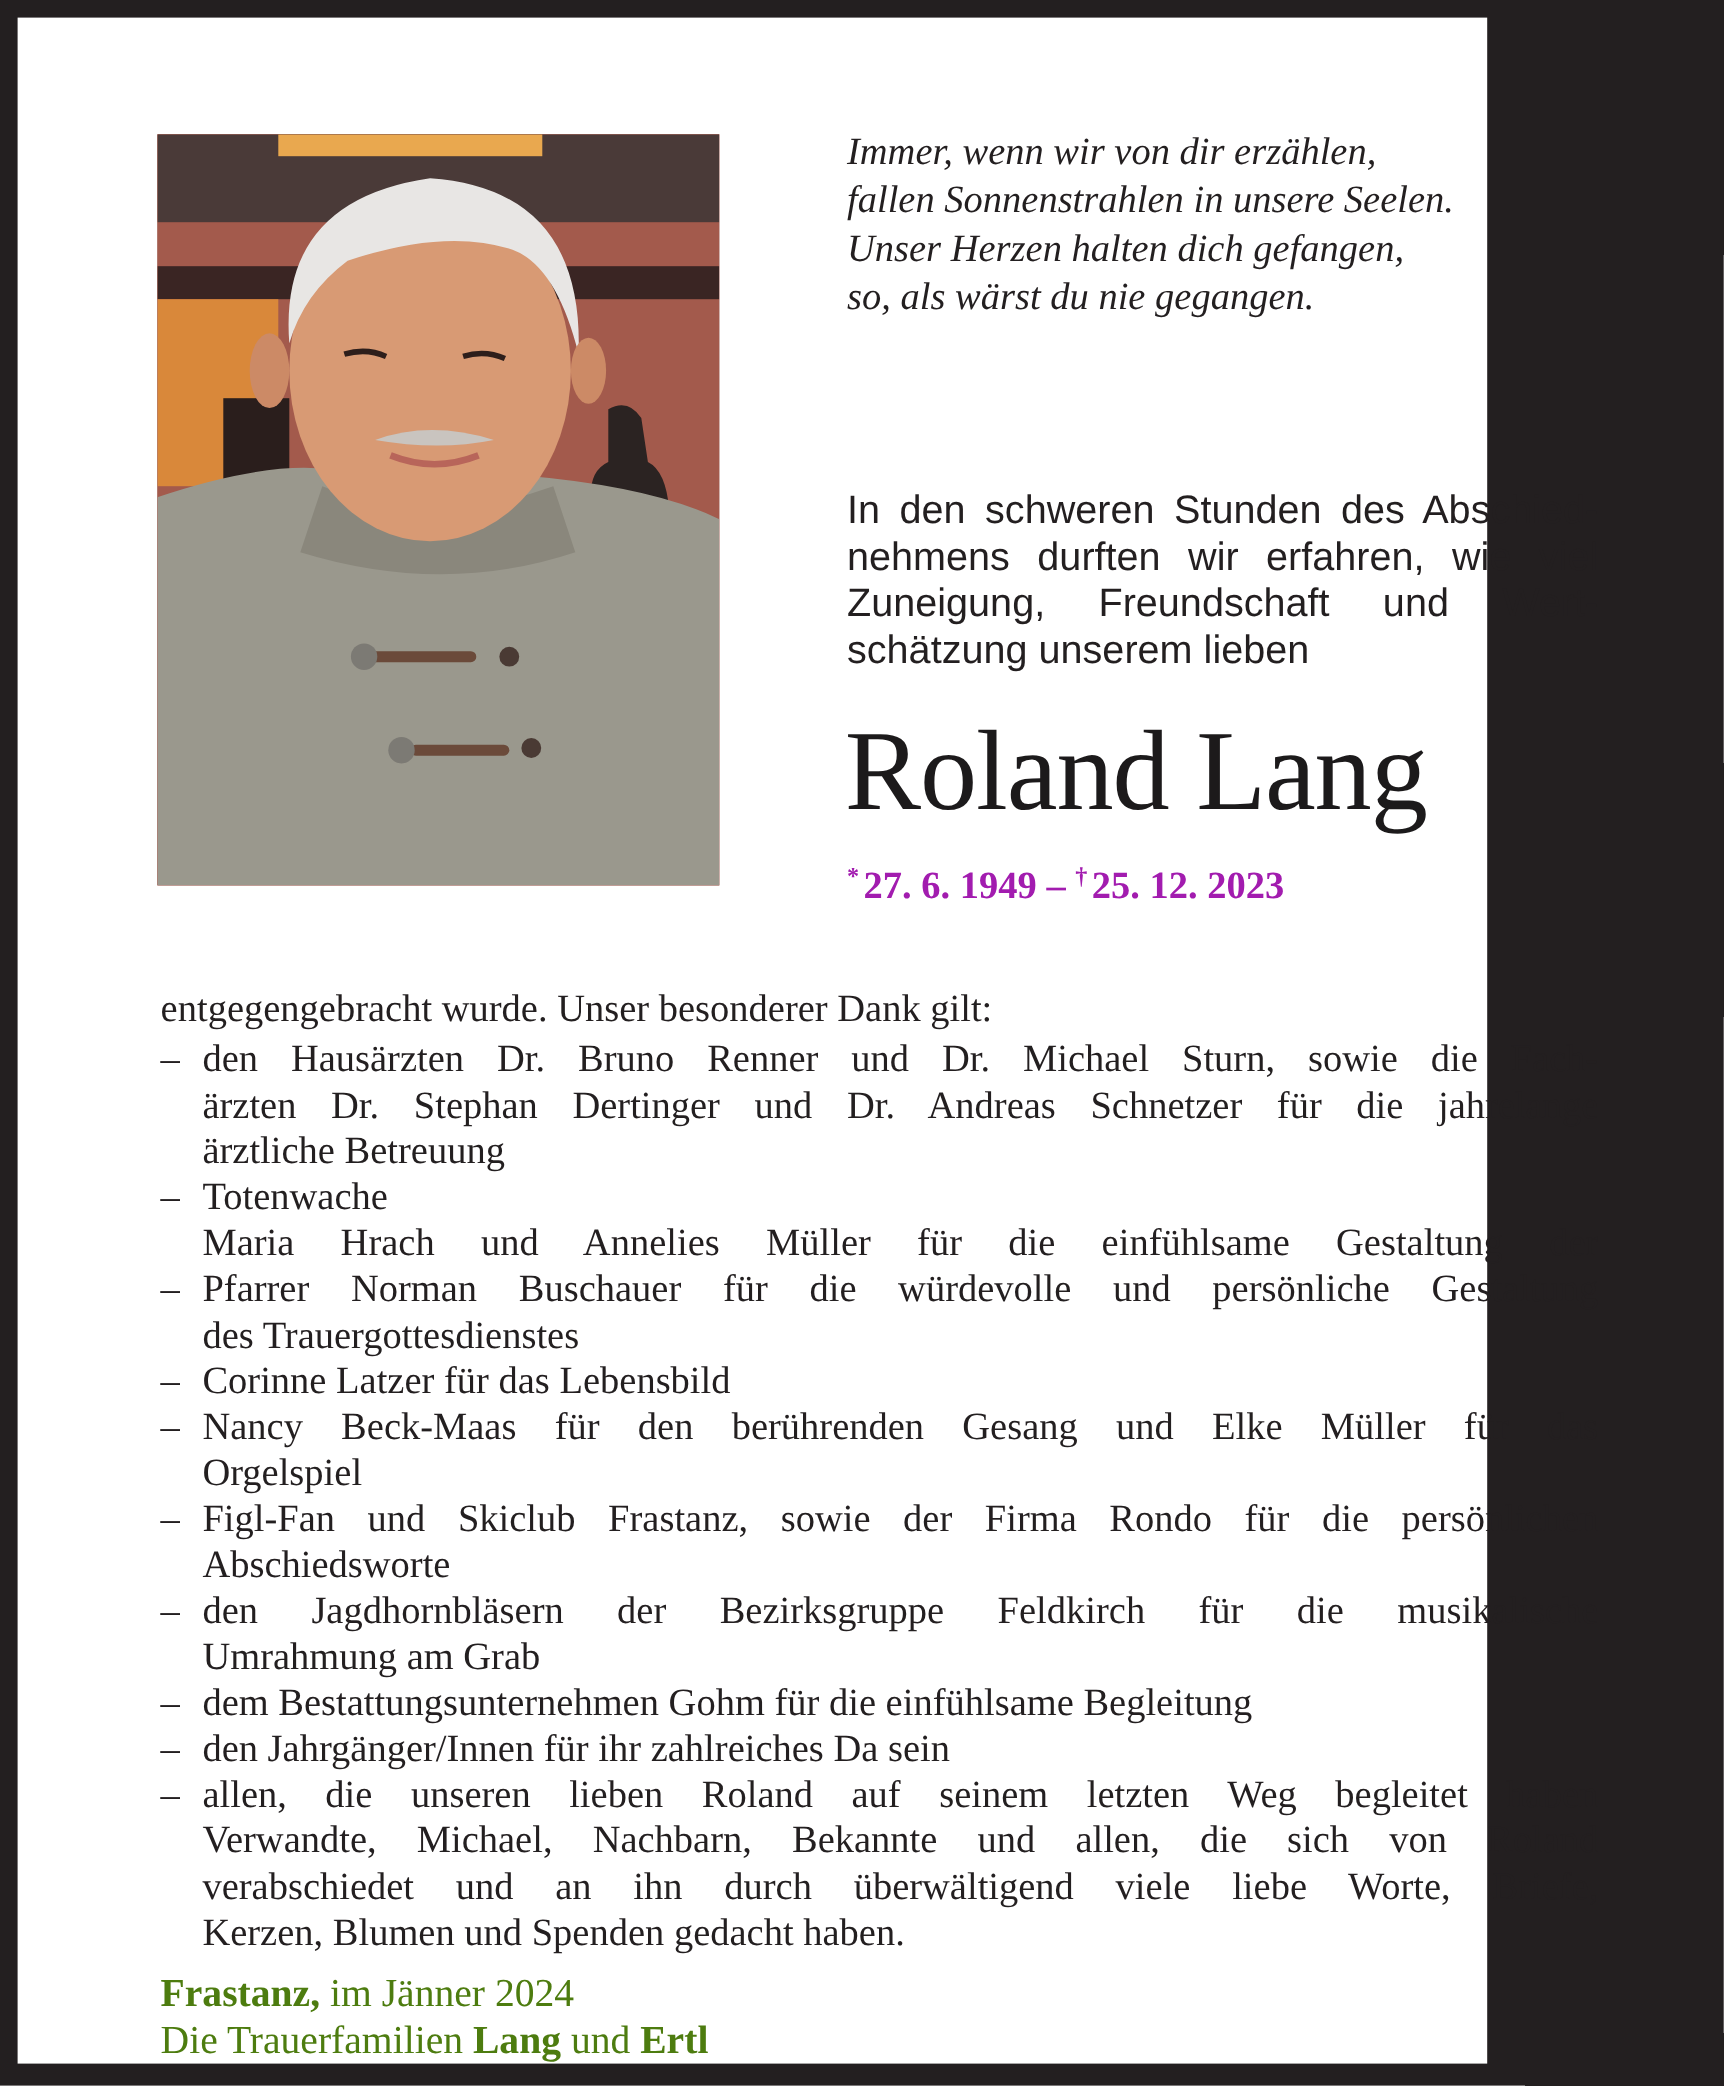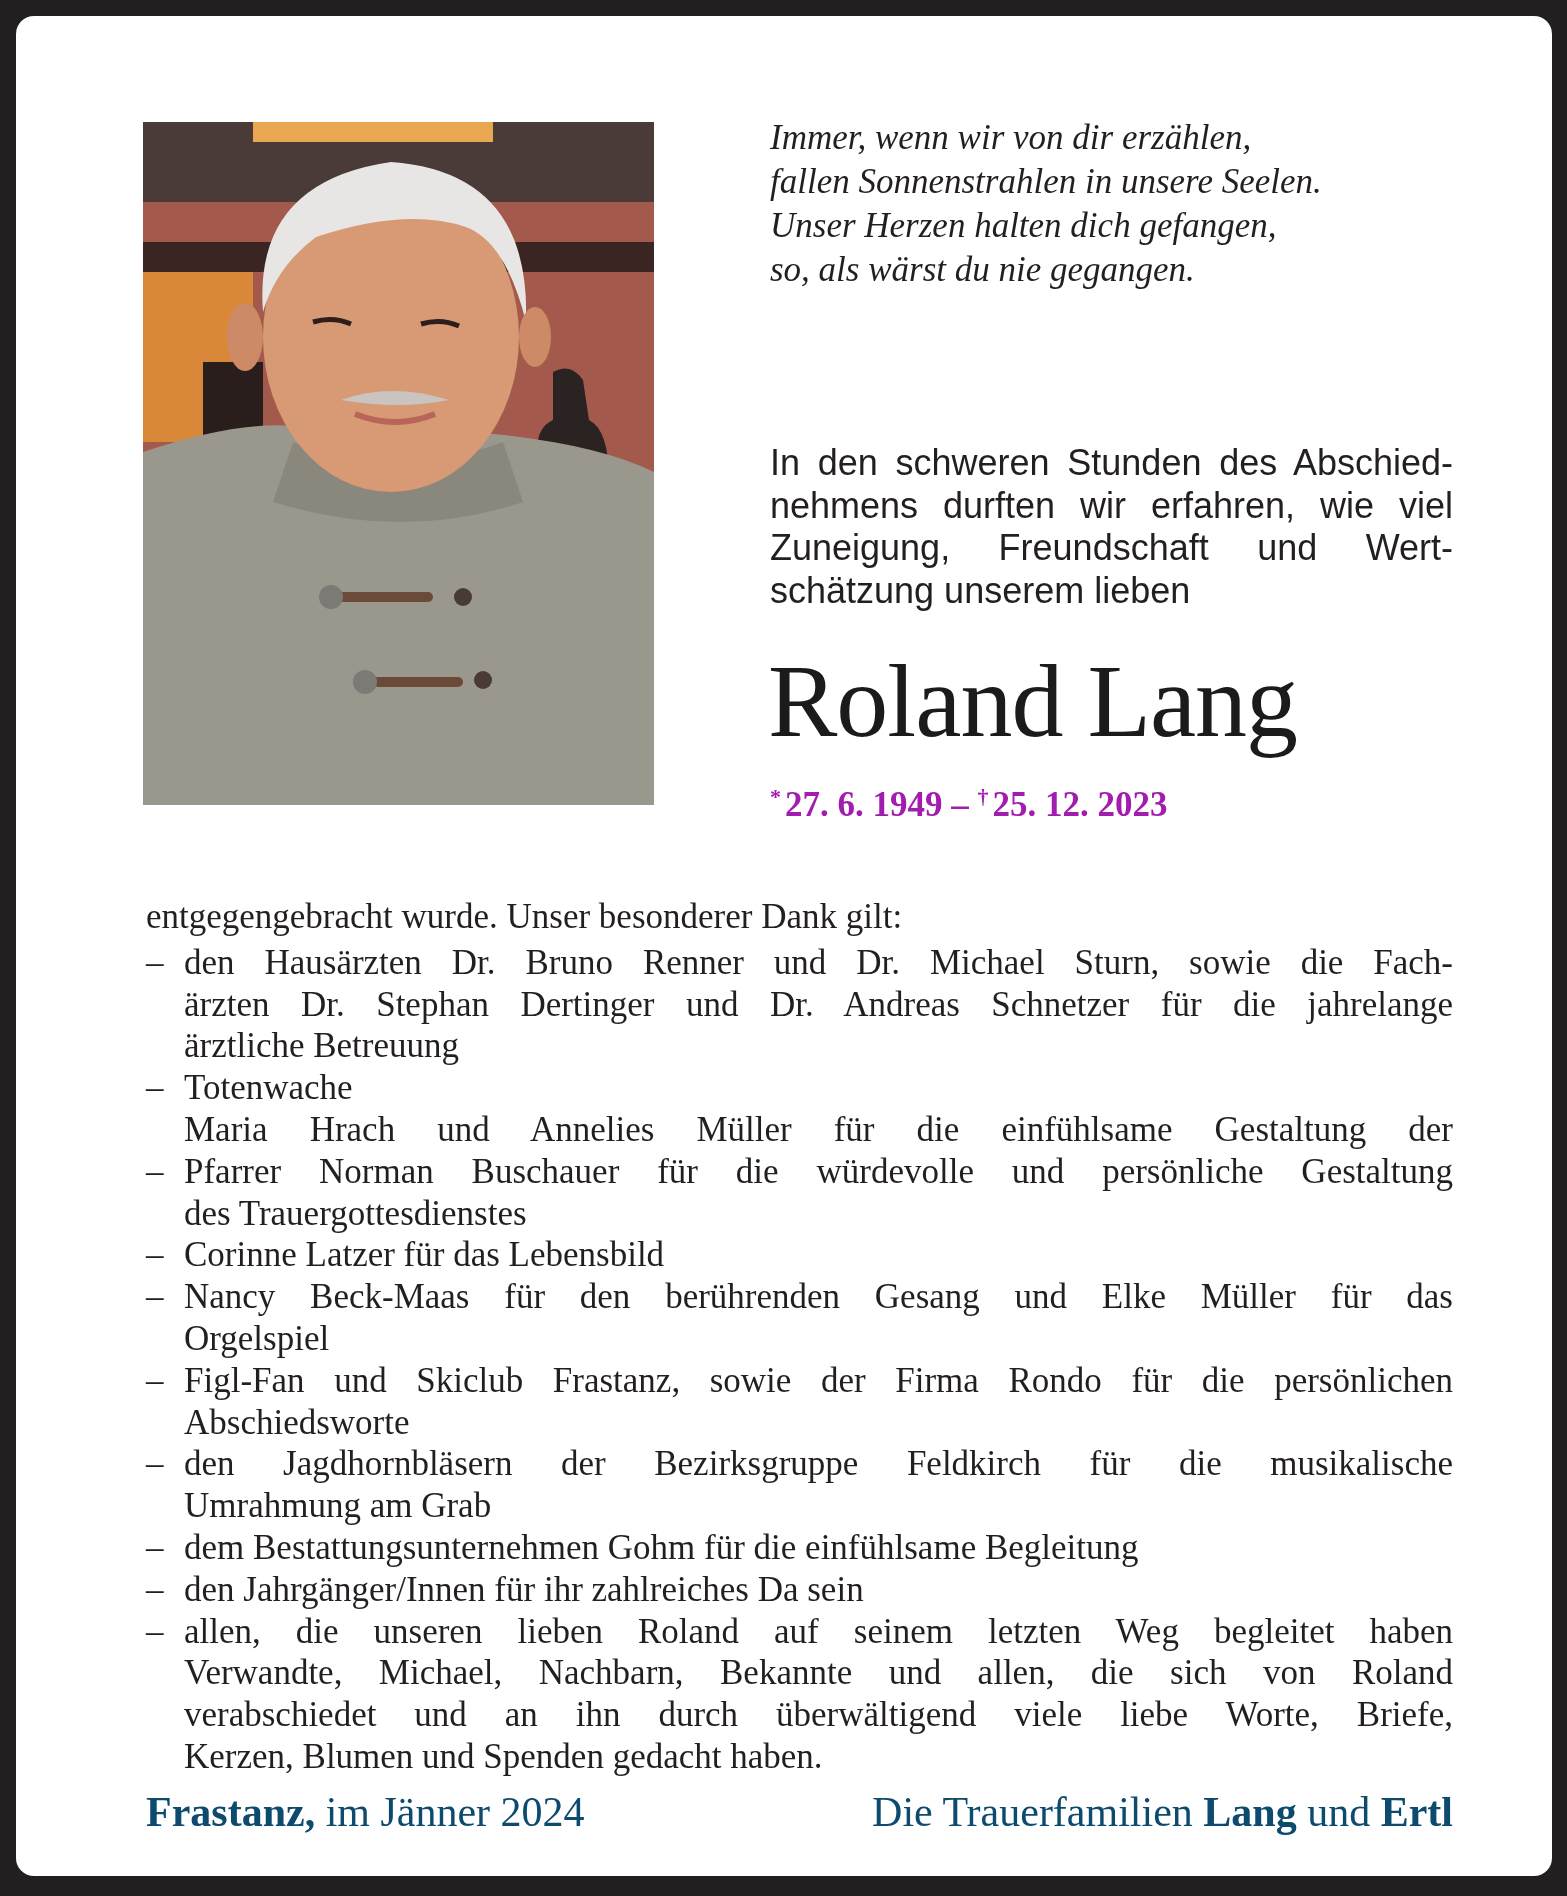--- a/index.html
+++ b/index.html
@@ -7,23 +7,22 @@
     width: 1567px; height: 1896px;
     background: #231f20;
     position: relative;
     overflow: hidden;
     font-family: "DejaVu Serif", "Liberation Serif", serif;
     color: #231f20;
   }
   .paper {
     position: absolute;
     left: 16px; top: 16px;
-    width: 1536px; height: 1860px;
+    width: 1336px; height: 1860px;
     background: #ffffff;
-    border-radius: 18px;
   }
   .photo {
     position: absolute;
     left: 127px; top: 106px;
     width: 511px; height: 683px;
     overflow: hidden;
     background: #9a5448;
   }
   .photo svg { display: block; width: 100%; height: 100%; }
 
@@ -87,25 +86,26 @@
   .thanks-item { position: relative; padding-left: 38px; }
   .dash { position: absolute; left: 0; top: 0; }
   .tline { display: block; white-space: nowrap; }
   .tline.j { text-align: justify; text-align-last: justify; }
 
   .footer {
     position: absolute;
     left: 130px; top: 1775px;
     width: 1307px;
     font-family: "Liberation Serif", "DejaVu Serif", serif;
-    font-size: 42px;
+    font-size: 36px;
     line-height: 42px;
     display: flex; justify-content: space-between;
     white-space: nowrap;
-    color: #0c4a6e;
+    color: #4d7c0f;
+    flex-direction: column;
   }
   b { font-weight: bold; }
 </style>
 </head>
 <body>
 
 <div class="paper">
 
   <div class="photo" title="Portrait photo of Roland Lang, white-haired man with grey moustache wearing a grey linen shirt">
     <svg viewBox="0 0 511 683" preserveAspectRatio="none">

